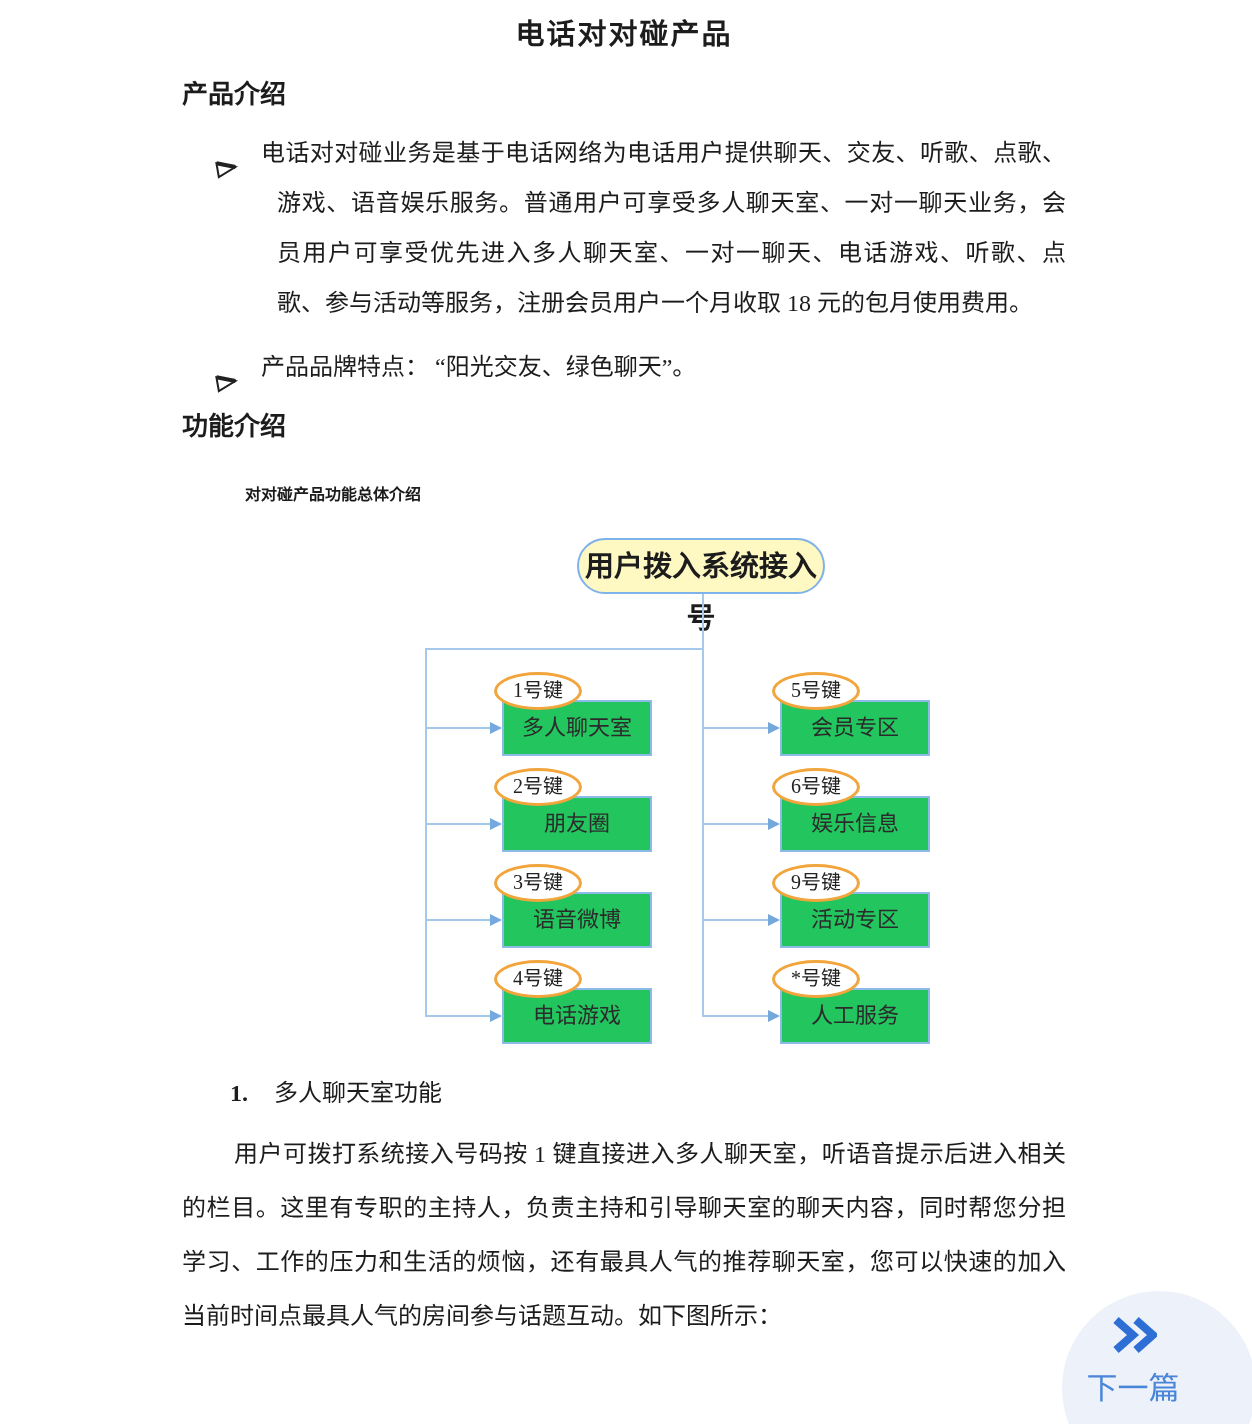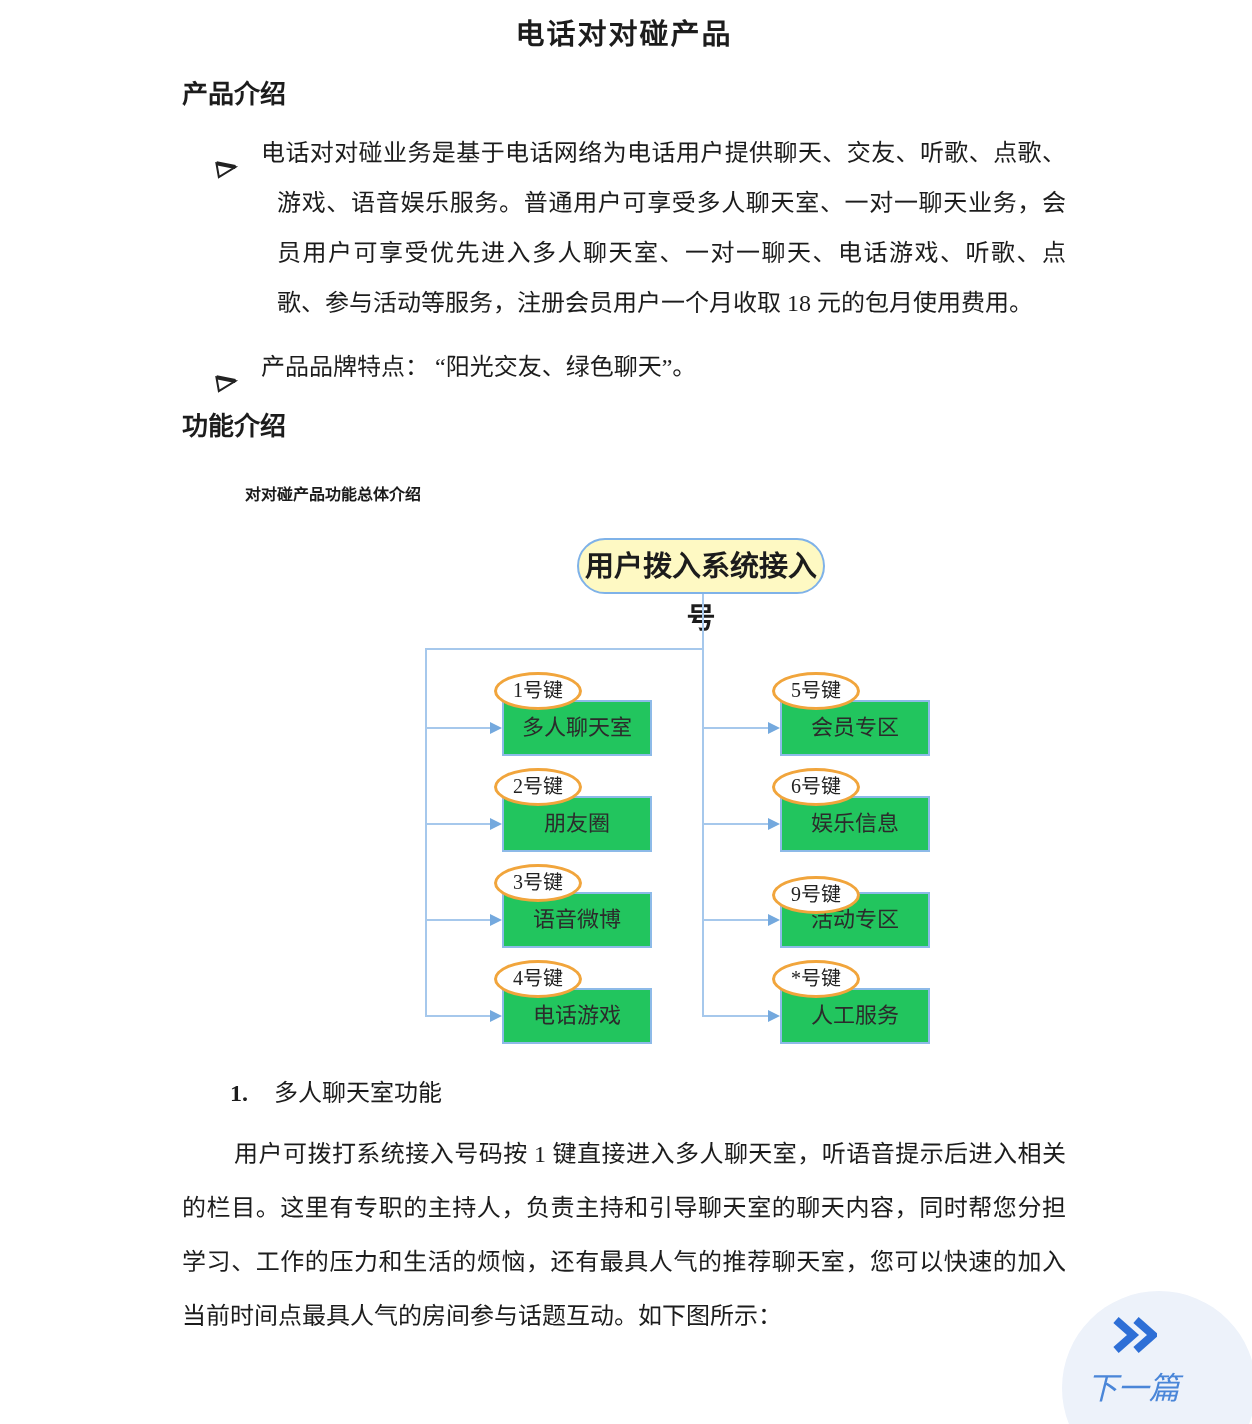--- a/index.html
+++ b/index.html
@@ -116,21 +116,20 @@
     background:#edf2fa;
     display:flex;flex-direction:column;align-items:center;
     padding-top:24px;box-sizing:border-box;
     transform:translateX(0);
     cursor:pointer;
     font-family:"Liberation Sans","DejaVu Sans",sans-serif;
   }
   .next-btn .inner{
     display:flex;flex-direction:column;align-items:center;
     transform:translateX(-26px);
-    font-style:italic;
   }
   .next-btn .label{
     margin-top:8px;
     font-size:31px;color:#4a86d8;
   }
 </style>
 </head>
 <body>
 
 <div class="content">
@@ -200,21 +199,21 @@
       <div class="fbox" style="top:354px;">语音微博</div>
       <div class="kellipse" style="top:422px;">4号键</div>
       <div class="fbox" style="top:450px;">电话游戏</div>
     </div>
 
     <div class="col-r">
       <div class="kellipse" style="top:134px;">5号键</div>
       <div class="fbox" style="top:162px;">会员专区</div>
       <div class="kellipse" style="top:230px;">6号键</div>
       <div class="fbox" style="top:258px;">娱乐信息</div>
-      <div class="kellipse" style="top:338px;">9号键</div>
+      <div class="kellipse" style="top:326px;">9号键</div>
       <div class="fbox" style="top:354px;">活动专区</div>
       <div class="kellipse" style="top:422px;">*号键</div>
       <div class="fbox" style="top:450px;">人工服务</div>
     </div>
 
   </div>
 
 
   <div class="list-item">
     <span class="num">1.</span>

